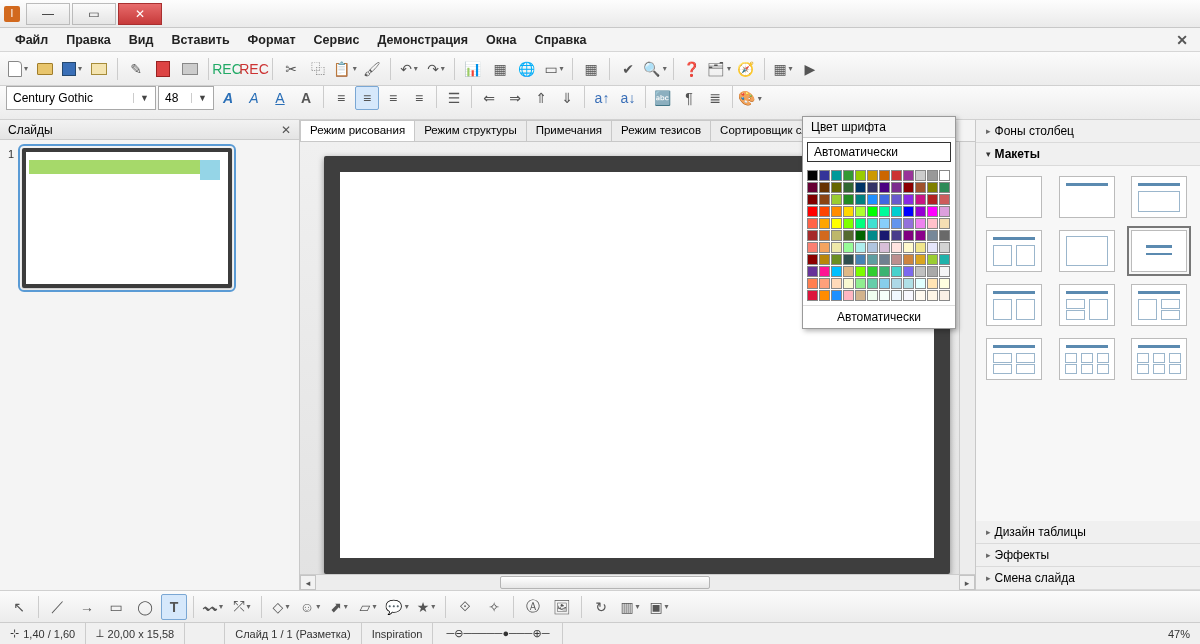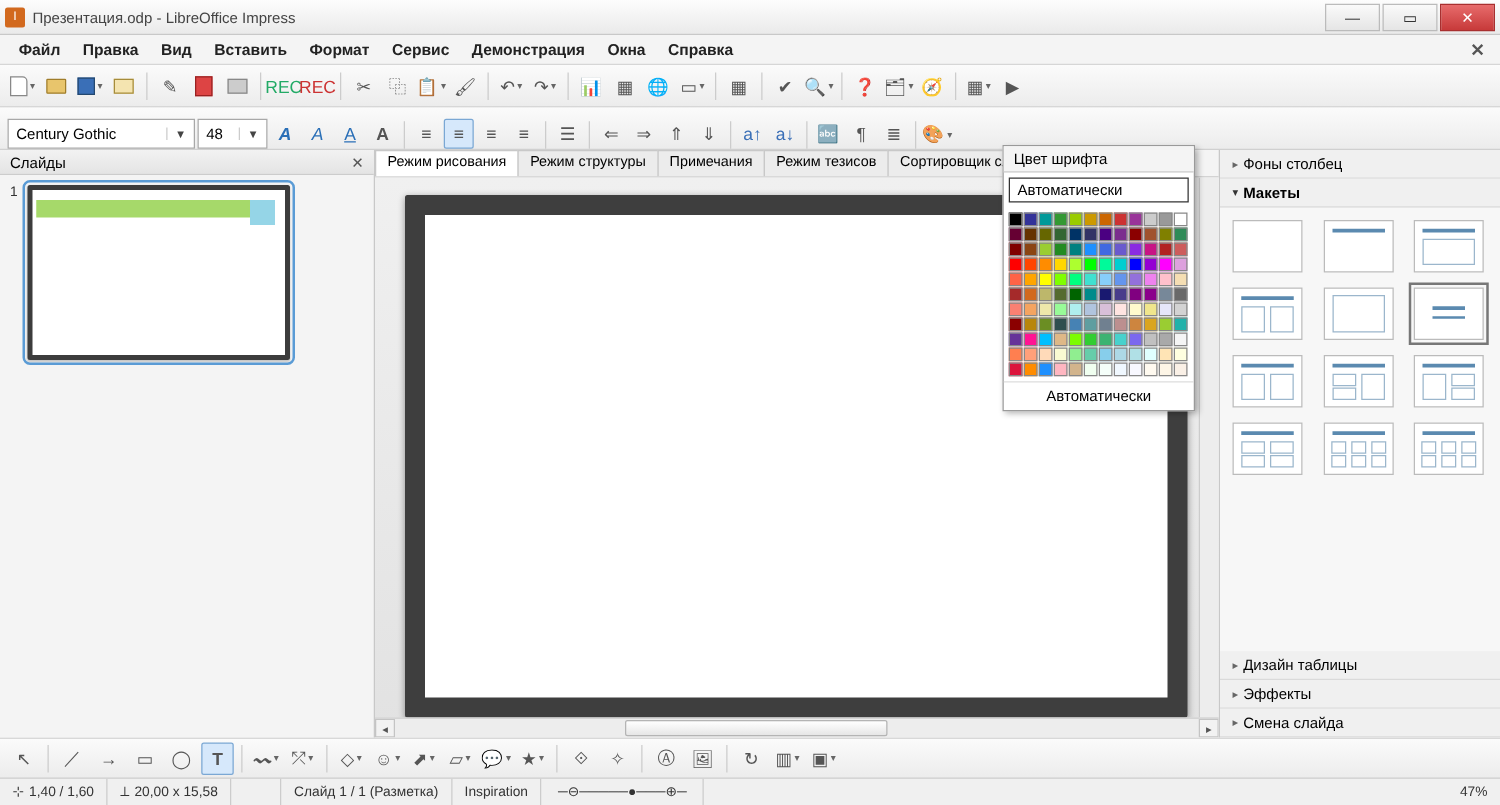--- a/index.html
+++ b/index.html
@@ -18,21 +18,21 @@
 .menubar{height:24px;background:#f4f4f4;border-bottom:1px solid #d6d6d6;display:flex;align-items:center;padding:0 6px;font-size:12.5px;color:#222;}
 .menubar span{padding:3px 9px;cursor:default;font-weight:bold;}
 .menubar .close-doc{margin-left:auto;font-size:14px;color:#555;padding:0 6px;}
 
 
 .toolbar{height:34px;background:linear-gradient(#fbfbfb,#ececec);border-bottom:1px solid #d0d0d0;display:flex;align-items:center;padding:0 6px;gap:3px;}
 .tbtn{width:24px;height:24px;border:1px solid transparent;border-radius:2px;display:flex;align-items:center;justify-content:center;font-size:14px;color:#555;}
 .tsep{width:1px;height:22px;background:#ccc;margin:0 3px;}
 .dd::after{content:"▾";font-size:8px;margin-left:2px;color:#666;}
 
-.fontbar{height:34px;background:linear-gradient(#fbfbfb,#ececec);border-bottom:1px solid #d0d0d0;display:flex;align-items:flex-end;padding:0 6px;gap:2px;}
+.fontbar{height:34px;background:linear-gradient(#fbfbfb,#ececec);border-bottom:1px solid #d0d0d0;display:flex;align-items:flex-start;padding:0 6px;gap:2px;}
 .combo{height:24px;border:1px solid #a8a8a8;background:#fff;display:flex;align-items:center;padding:0 6px;font-size:12px;min-width:50px;}
 .combo .ddb{margin-left:auto;padding-left:6px;border-left:1px solid #ccc;color:#444;font-size:9px;}
 .fontname{width:150px;}
 .fontsize{width:56px;}
 
 
 .main{display:flex;height:calc(644px - 28px - 24px - 34px - 34px - 32px - 22px);}
 
 
 .slides-panel{width:300px;border-right:1px solid #c8c8c8;background:#f4f4f4;display:flex;flex-direction:column;}
@@ -103,21 +103,20 @@
 .ic-save{width:14px;height:14px;background:#3a6fb7;border:1px solid #24486f;}
 .ic-print{width:16px;height:12px;background:#ccc;border:1px solid #888;}
 .ic-mail{width:16px;height:12px;border:1px solid #a68c3a;background:#f4e4b0;}
 .ic-pdf{width:14px;height:16px;background:#d44;border:1px solid #922;}
 </style>
 </head>
 <body>
 
 <div class="titlebar">
   <span class="app-icon">I</span>
-  <span class="title">Презентация.odp - LibreOffice Impress</span>
   <div class="winbtns">
     <div class="winbtn">―</div>
     <div class="winbtn max">▭</div>
     <div class="winbtn close">✕</div>
   </div>
 </div>
 
 <div class="menubar">
   <span>Файл</span>
   <span>Правка</span>

